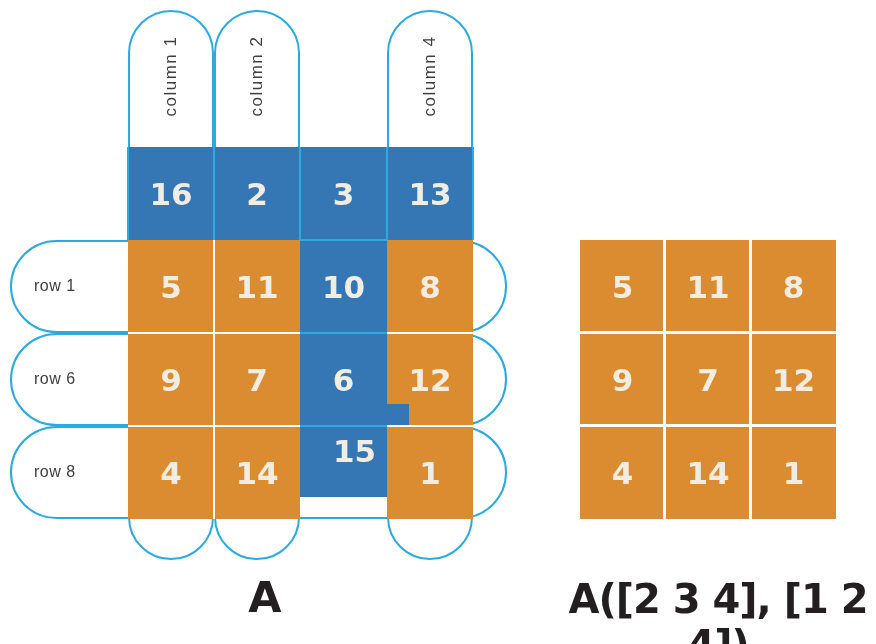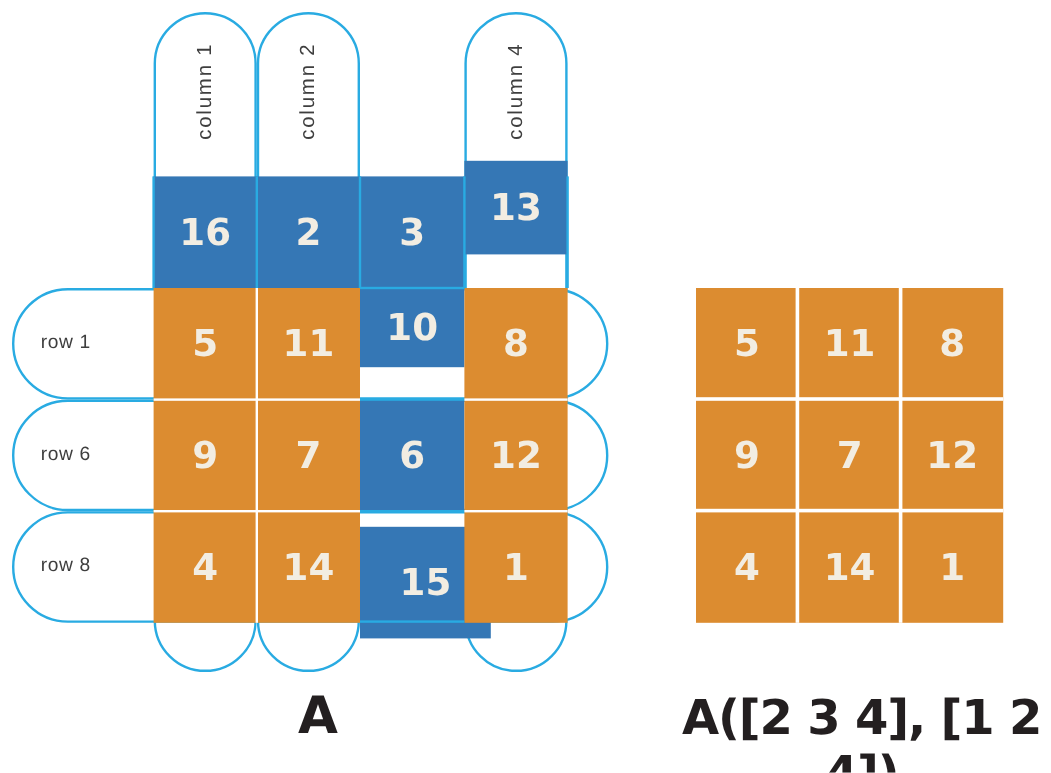--- a/index.html
+++ b/index.html
@@ -56,35 +56,35 @@
   <div class="pill" style="left:10px;top:240px;width:497px;height:93px"></div>
   <div class="pill" style="left:10px;top:333px;width:497px;height:93px"></div>
   <div class="pill" style="left:10px;top:426px;width:497px;height:93px"></div>
   <div class="row-label" style="left:34px;top:277px">row 1</div>
   <div class="row-label" style="left:34px;top:370px">row 6</div>
   <div class="row-label" style="left:34px;top:463px">row 8</div>
 
   <div class="cell blue" style="left:128px;top:147px;width:86px;height:93px">16</div>
   <div class="cell blue" style="left:214px;top:147px;width:86px;height:93px">2</div>
   <div class="cell blue" style="left:300px;top:147px;width:87px;height:93px">3</div>
-  <div class="cell blue" style="left:387px;top:134px;width:86px;height:78px">13</div>
+  <div class="cell blue" style="left:387px;top:147px;width:86px;height:93px">13</div>
 
   <div class="cell orange" style="left:128px;top:240px;width:86px;height:93px">5</div>
   <div class="cell orange" style="left:214px;top:240px;width:86px;height:93px">11</div>
-  <div class="cell blue" style="left:300px;top:240px;width:87px;height:66px">10</div>
+  <div class="cell blue" style="left:300px;top:240px;width:87px;height:93px">10</div>
   <div class="cell orange" style="left:387px;top:240px;width:86px;height:93px">8</div>
 
   <div class="cell orange" style="left:128px;top:333px;width:86px;height:93px">9</div>
   <div class="cell orange" style="left:214px;top:333px;width:86px;height:93px">7</div>
   <div class="cell blue" style="left:300px;top:333px;width:87px;height:93px">6</div>
   <div class="cell orange" style="left:387px;top:333px;width:86px;height:93px">12</div>
 
   <div class="cell orange" style="left:128px;top:426px;width:86px;height:93px">4</div>
   <div class="cell orange" style="left:214px;top:426px;width:86px;height:93px">14</div>
-  <div class="cell blue" style="left:300px;top:439px;width:109px;height:93px">15</div>
+  <div class="cell blue" style="left:300px;top:404px;width:109px;height:93px">15</div>
   <div class="cell orange" style="left:387px;top:426px;width:86px;height:93px">1</div>
 
   <div class="line cyan" style="left:127px;top:147px;width:2px;height:93px"></div>
   <div class="line cyan" style="left:213px;top:147px;width:2px;height:93px"></div>
   <div class="line cyan" style="left:299px;top:147px;width:2px;height:93px"></div>
   <div class="line cyan" style="left:386px;top:147px;width:2px;height:93px"></div>
   <div class="line cyan" style="left:472px;top:147px;width:2px;height:93px"></div>
 
   <div class="line cyan" style="left:300px;top:239px;width:87px;height:2px"></div>
   <div class="line cyan" style="left:300px;top:332px;width:87px;height:2px"></div>

